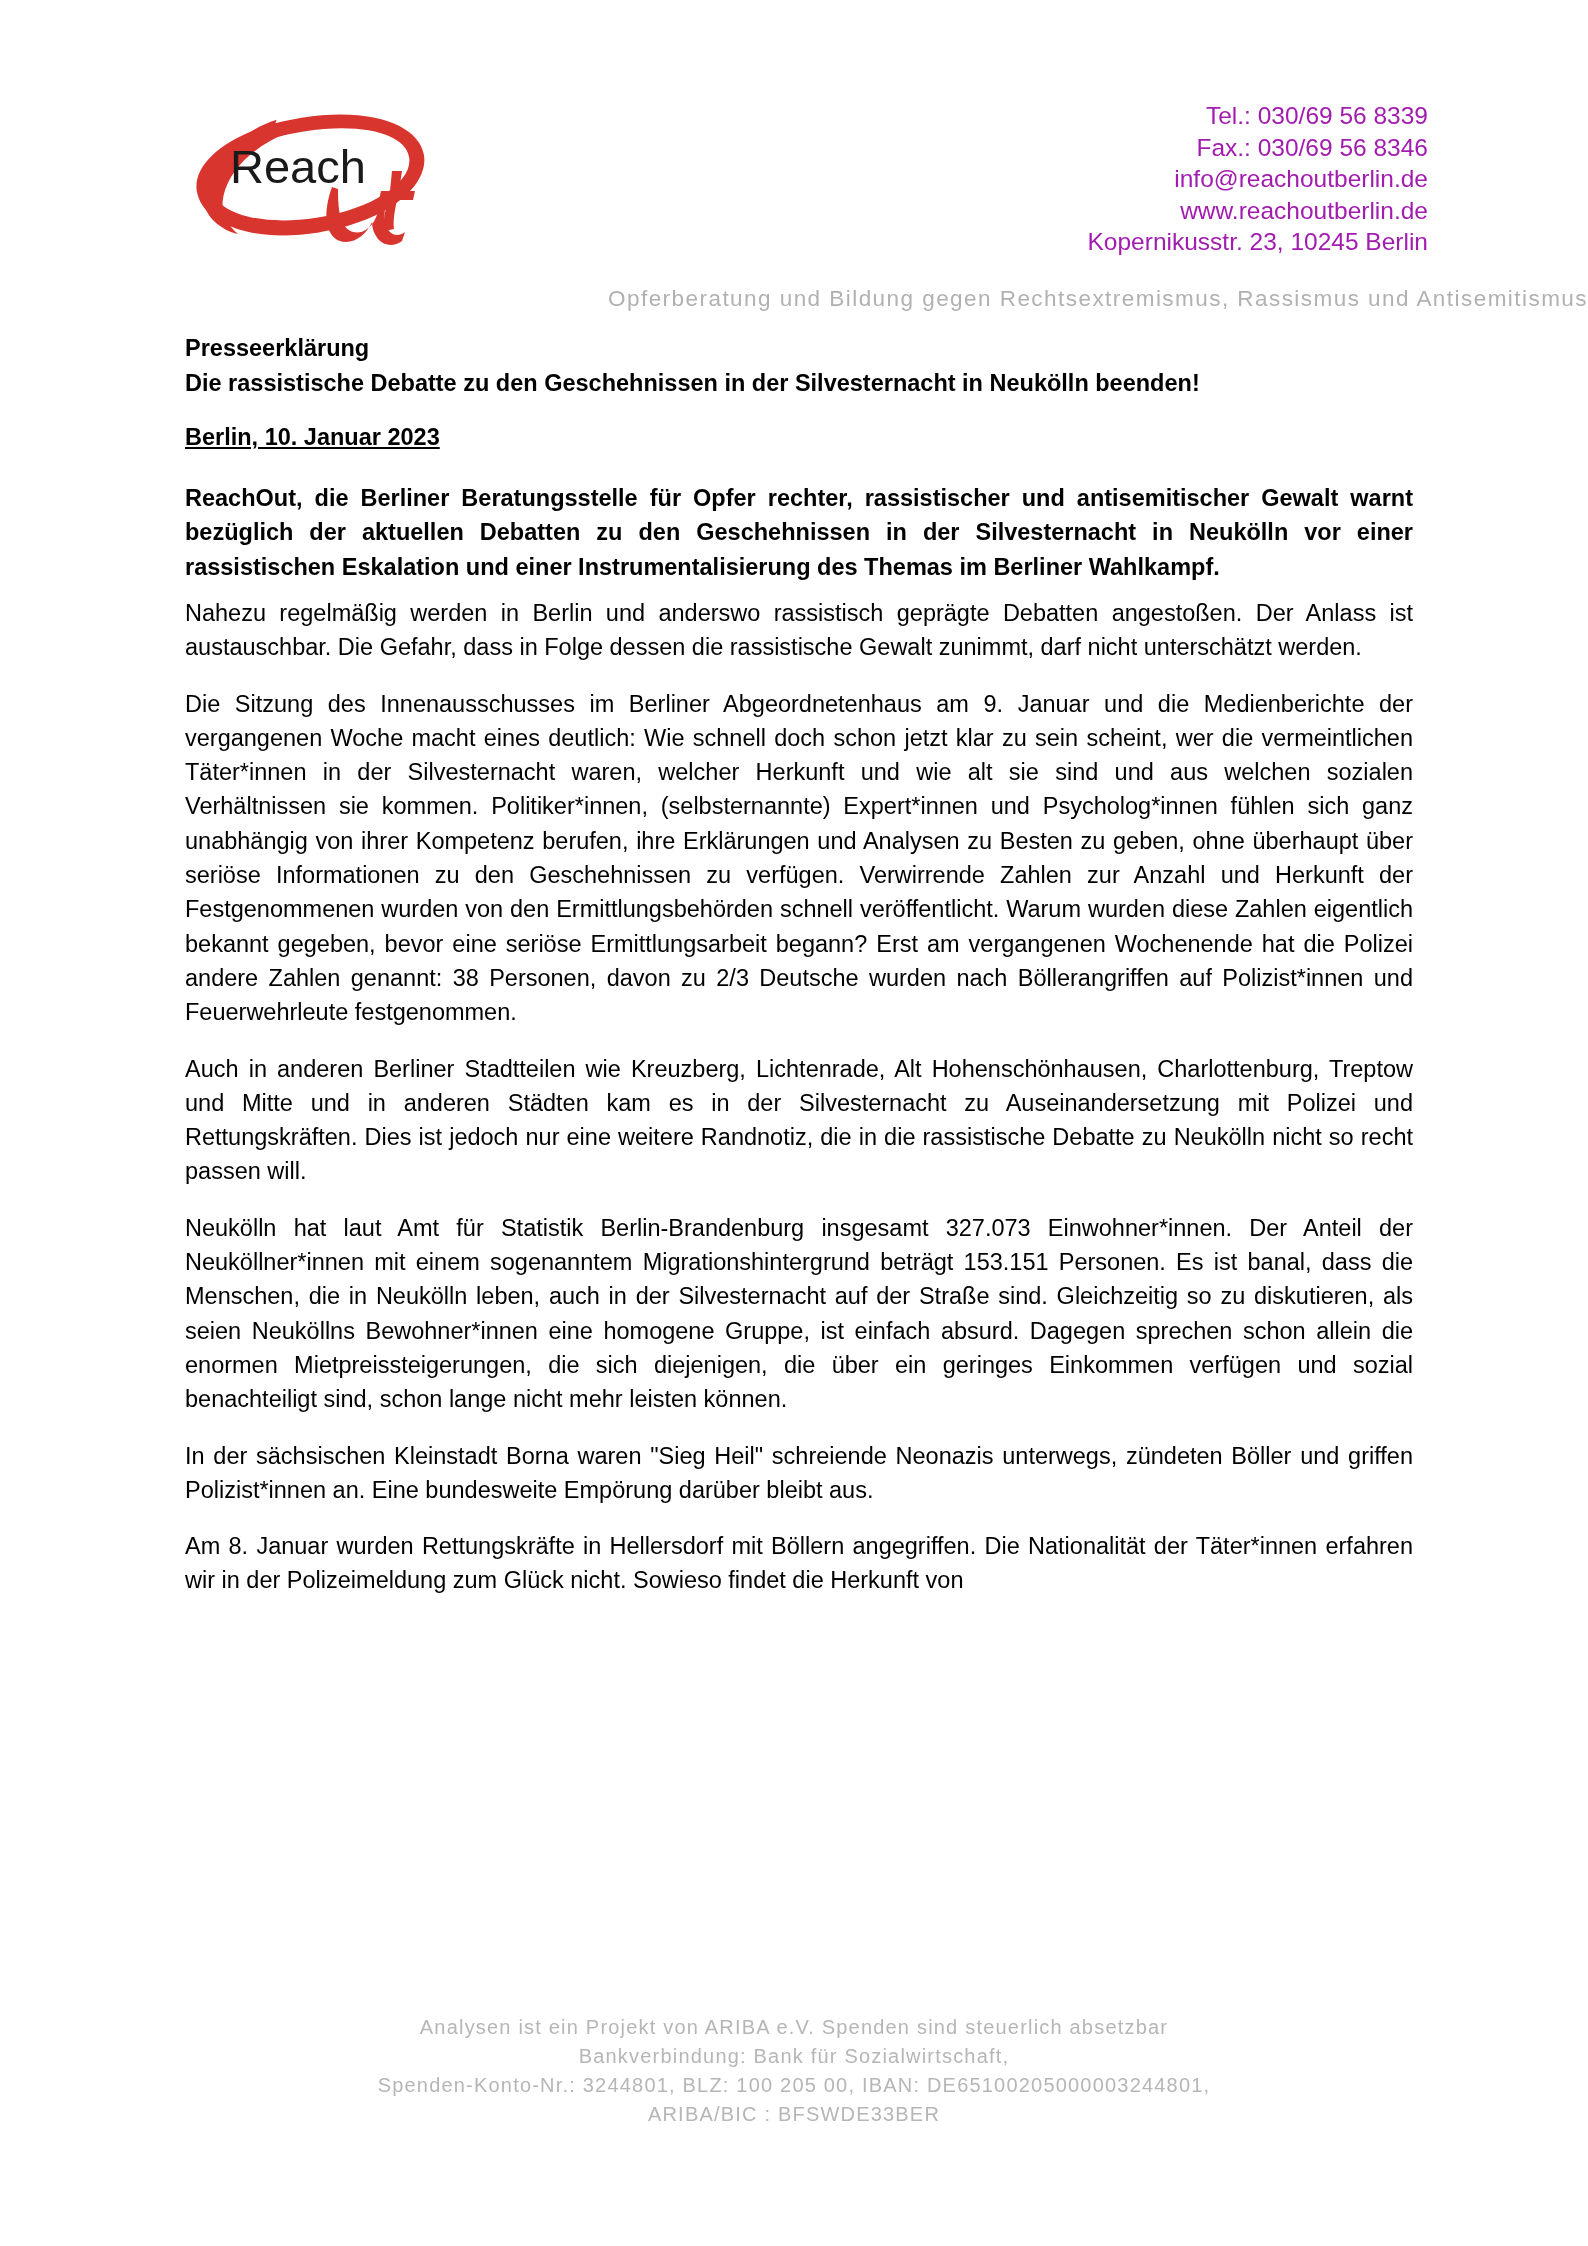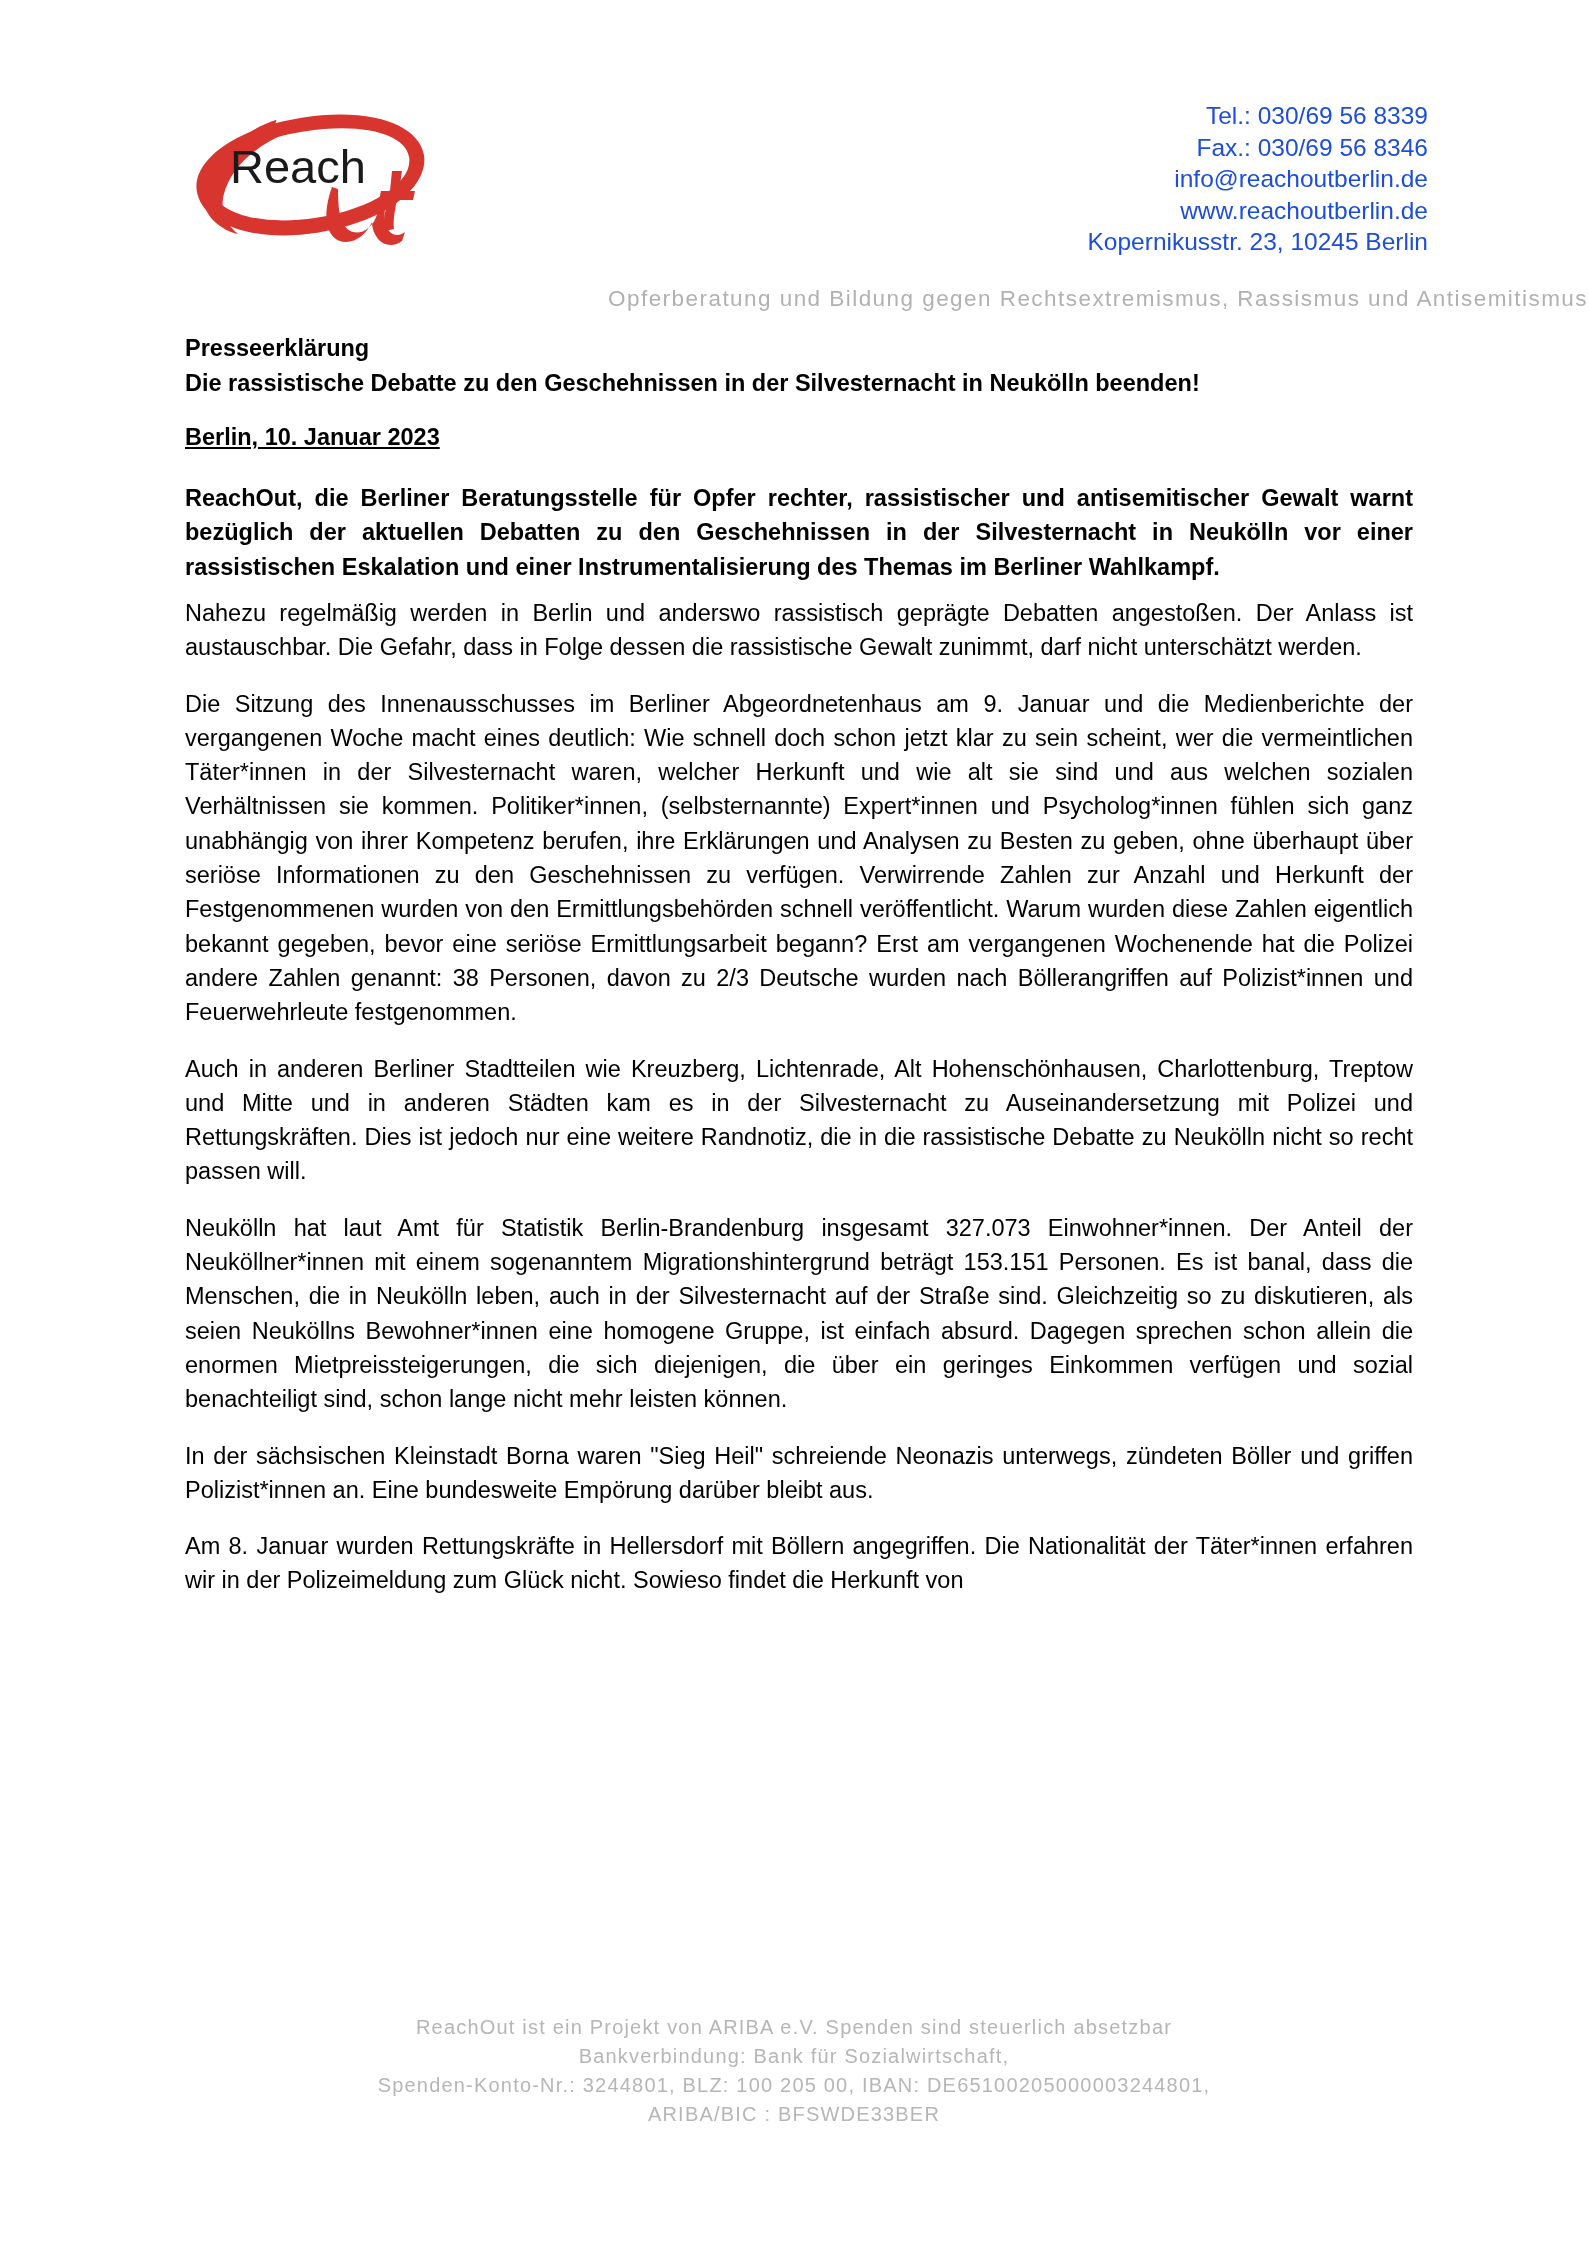--- a/index.html
+++ b/index.html
@@ -35,21 +35,21 @@
     width: 250px;
     height: 145px;
   }
   .logo svg { display: block; }
 
   .contact {
     position: absolute;
     right: 160px;
     top: 100px;
     text-align: right;
-    color: #1d4ed8;
+    color: #a21caf;
     font-size: 24.5px;
     line-height: 31.5px;
     white-space: nowrap;
   }
   .contact div { font-family: "Liberation Sans", sans-serif; }
 
   .tagline {
     position: absolute;
     left: 0;
     top: 286px;
@@ -175,19 +175,19 @@
 
     <p class="para first">Nahezu regelmäßig werden in Berlin und anderswo rassistisch geprägte Debatten angestoßen. Der Anlass ist austauschbar. Die Gefahr, dass in Folge dessen die rassistische Gewalt zunimmt, darf nicht unterschätzt werden.</p>
     <p class="para">Die Sitzung des Innenausschusses im Berliner Abgeordnetenhaus am 9. Januar und die Medienberichte der vergangenen Woche macht eines deutlich: Wie schnell doch schon jetzt klar zu sein scheint, wer die vermeintlichen Täter*innen in der Silvesternacht waren, welcher Herkunft und wie alt sie sind und aus welchen sozialen Verhältnissen sie kommen. Politiker*innen, (selbsternannte) Expert*innen und Psycholog*innen fühlen sich ganz unabhängig von ihrer Kompetenz berufen, ihre Erklärungen und Analysen zu Besten zu geben, ohne überhaupt über seriöse Informationen zu den Geschehnissen zu verfügen. Verwirrende Zahlen zur Anzahl und Herkunft der Festgenommenen wurden von den Ermittlungsbehörden schnell veröffentlicht. Warum wurden diese Zahlen eigentlich bekannt gegeben, bevor eine seriöse Ermittlungsarbeit begann? Erst am vergangenen Wochenende hat die Polizei andere Zahlen genannt: 38 Personen, davon zu 2/3 Deutsche wurden nach Böllerangriffen auf Polizist*innen und Feuerwehrleute festgenommen.</p>
     <p class="para">Auch in anderen Berliner Stadtteilen wie Kreuzberg, Lichtenrade, Alt Hohenschönhausen, Charlottenburg, Treptow und Mitte und in anderen Städten kam es in der Silvesternacht zu Auseinandersetzung mit Polizei und Rettungskräften. Dies ist jedoch nur eine weitere Randnotiz, die in die rassistische Debatte zu Neukölln nicht so recht passen will.</p>
     <p class="para">Neukölln hat laut Amt für Statistik Berlin-Brandenburg insgesamt 327.073 Einwohner*innen. Der Anteil der Neuköllner*innen mit einem sogenanntem Migrationshintergrund beträgt 153.151 Personen. Es ist banal, dass die Menschen, die in Neukölln leben, auch in der Silvesternacht auf der Straße sind. Gleichzeitig so zu diskutieren, als seien Neuköllns Bewohner*innen eine homogene Gruppe, ist einfach absurd. Dagegen sprechen schon allein die enormen Mietpreissteigerungen, die sich diejenigen, die über ein geringes Einkommen verfügen und sozial benachteiligt sind, schon lange nicht mehr leisten können.</p>
     <p class="para">In der sächsischen Kleinstadt Borna waren "Sieg Heil" schreiende Neonazis unterwegs, zündeten Böller und griffen Polizist*innen an. Eine bundesweite Empörung darüber bleibt aus.</p>
     <p class="para">Am 8. Januar wurden Rettungskräfte in Hellersdorf mit Böllern angegriffen. Die Nationalität der Täter*innen erfahren wir in der Polizeimeldung zum Glück nicht. Sowieso findet die Herkunft von</p>
   </div>
 
   <div class="footer">
-    <div>ReachOut ist ein Projekt von ARIBA e.V. Spenden sind steuerlich absetzbar</div>
+    <div>Analysen ist ein Projekt von ARIBA e.V. Spenden sind steuerlich absetzbar</div>
     <div>Bankverbindung: Bank für Sozialwirtschaft,</div>
     <div>Spenden-Konto-Nr.: 3244801, BLZ: 100 205 00, IBAN: DE65100205000003244801,</div>
     <div>ARIBA/BIC : BFSWDE33BER</div>
   </div>
 
 </div>
 
 </body></html>

